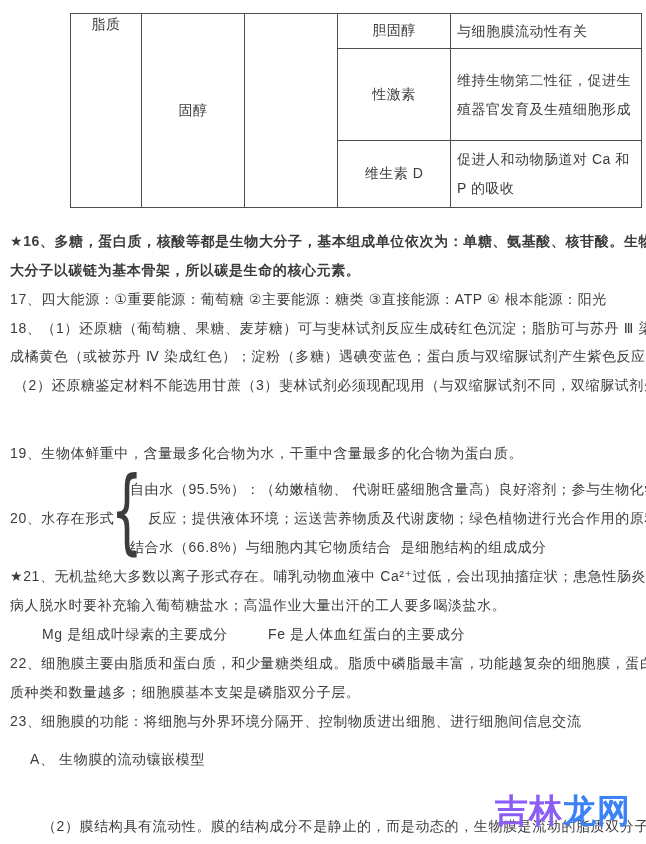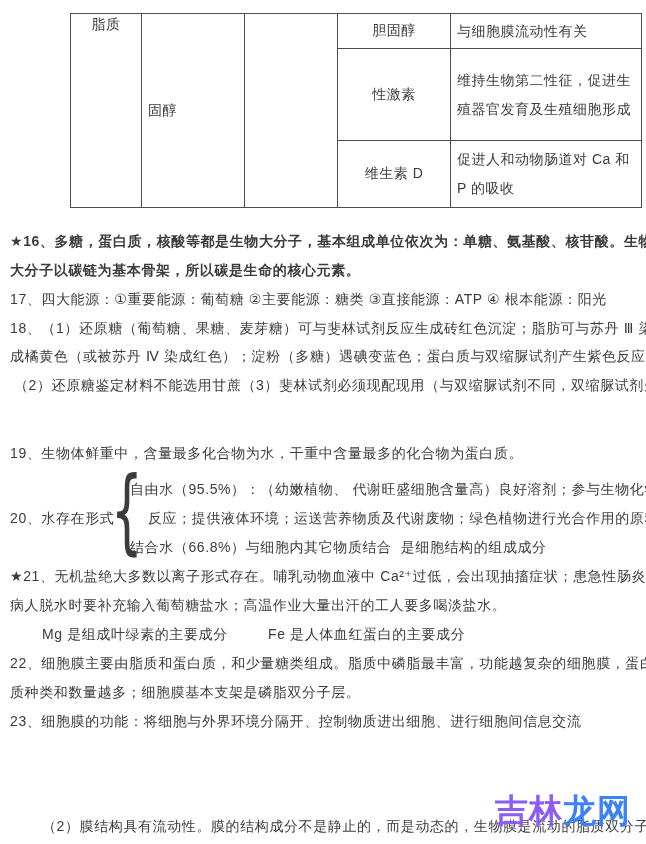--- a/index.html
+++ b/index.html
@@ -13,21 +13,21 @@
   #lipid-table{
     position:absolute;left:70px;top:13px;
     border-collapse:collapse;table-layout:fixed;width:508px;
   }
   #lipid-table td{
     border:1.5px solid #4d4d4d;
     font-size:14px;letter-spacing:.5px;color:#3c3c3c;
     padding:2px 6px;
   }
   td.c-lipid{width:58px;vertical-align:top;text-align:center;padding-top:8px;}
-  td.c-sterol{width:90px;vertical-align:middle;text-align:left;}
+  td.c-sterol{width:90px;vertical-align:middle;text-align:center;}
   td.c-empty{width:80px;}
   td.c-label{width:100px;text-align:center;vertical-align:middle;}
   td.c-desc{width:178px;text-align:left;vertical-align:middle;line-height:29px;padding:4px 8px;}
   
   .ln{
     position:absolute;white-space:pre;
     font-size:14px;letter-spacing:.6px;line-height:20px;color:#3c3c3c;
   }
   .num{font-weight:bold;}
   
@@ -86,19 +86,20 @@
 
   <div class="ln" style="left:10px;top:566px">★21、无机盐绝大多数以离子形式存在。哺乳动物血液中 Ca²⁺过低，会出现抽搐症状；患急性肠炎的</div>
   <div class="ln" style="left:10px;top:595px">病人脱水时要补充输入葡萄糖盐水；高温作业大量出汗的工人要多喝淡盐水。</div>
   <div class="ln" style="left:268px;top:624px">Fe 是人体血红蛋白的主要成分</div>
   <div class="ln" style="left:42px;top:624px">Mg 是组成叶绿素的主要成分</div>
 
   <div class="ln" style="left:10px;top:653px">22、细胞膜主要由脂质和蛋白质，和少量糖类组成。脂质中磷脂最丰富，功能越复杂的细胞膜，蛋白</div>
   <div class="ln" style="left:10px;top:682px">质种类和数量越多；细胞膜基本支架是磷脂双分子层。</div>
   <div class="ln" style="left:10px;top:711px">23、细胞膜的功能：将细胞与外界环境分隔开、控制物质进出细胞、进行细胞间信息交流</div>
 
+  <div class="ln" style="left:30px;top:749px">A、 生物膜的流动镶嵌模型</div>
   <div class="ln" style="left:42px;top:816px">（2）膜结构具有流动性。膜的结构成分不是静止的，而是动态的，生物膜是流动的脂质双分子</div>
 
   <div id="watermark">
     <span class="wm1">吉林</span><span class="wm2">龙网</span>
   </div>
 
 </div>
 
 </body></html>

